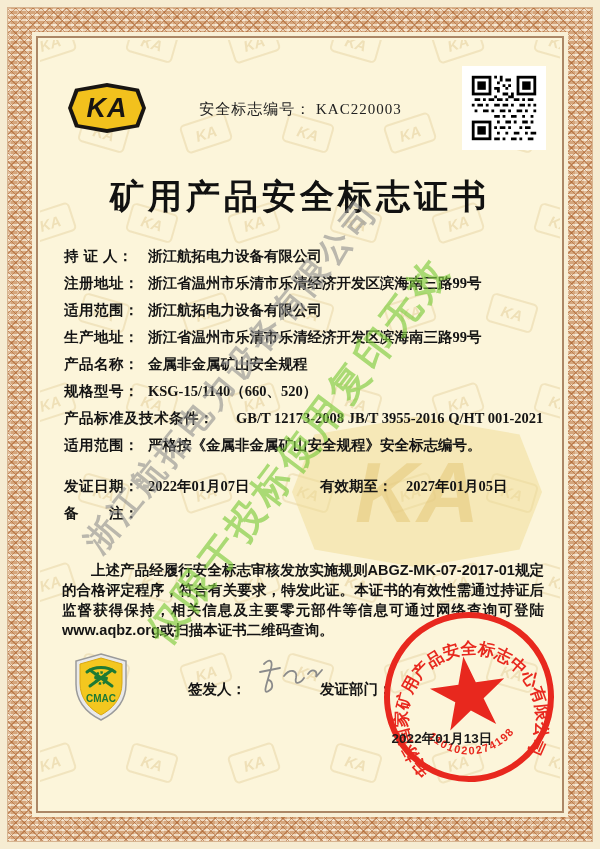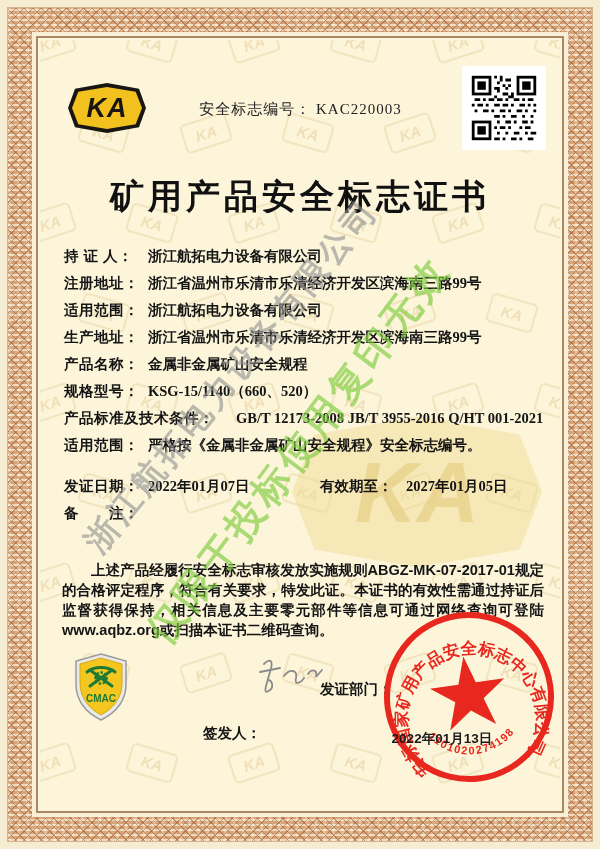--- a/index.html
+++ b/index.html
@@ -99,21 +99,21 @@
   
   .para { position:absolute; left:22px; right:16px; top:520px; z-index:2;
           font-size:14.5px; font-weight:bold; line-height:20px; color:#141414;
           text-align:justify; text-indent:2em; font-family:Liberation Sans, sans-serif; }
 
   
   .cmac { position:absolute; left:32px; top:612px; width:58px; height:70px; z-index:2; }
   .signer-label, .dept-label {
     position:absolute; z-index:2; font-size:14.5px; font-weight:bold;
     font-family:"Liberation Sans", sans-serif; color:#141414; }
-  .signer-label { left:163px; top:640px;margin-top:44px; }
+  .signer-label { left:148px; top:640px; }
   .dept-label  { left:280px; top:640px; }
   .signature { position:absolute; left:210px; top:610px; width:82px; height:56px; z-index:2; }
 
   .stamp { position:absolute; left:340px; top:568px; width:178px; height:178px; z-index:6;
            transform:rotate(-8deg); pointer-events:none; }
   .stamp svg { width:100%; height:100%; display:block; }
   .stamp-date { position:absolute; left:6px; top:118px; z-index:7;
                 font-size:13.5px; font-weight:bold; color:#1a1a1a; white-space:nowrap;
                 font-family:"Liberation Sans", sans-serif; transform:rotate(8deg); }
 </style>

